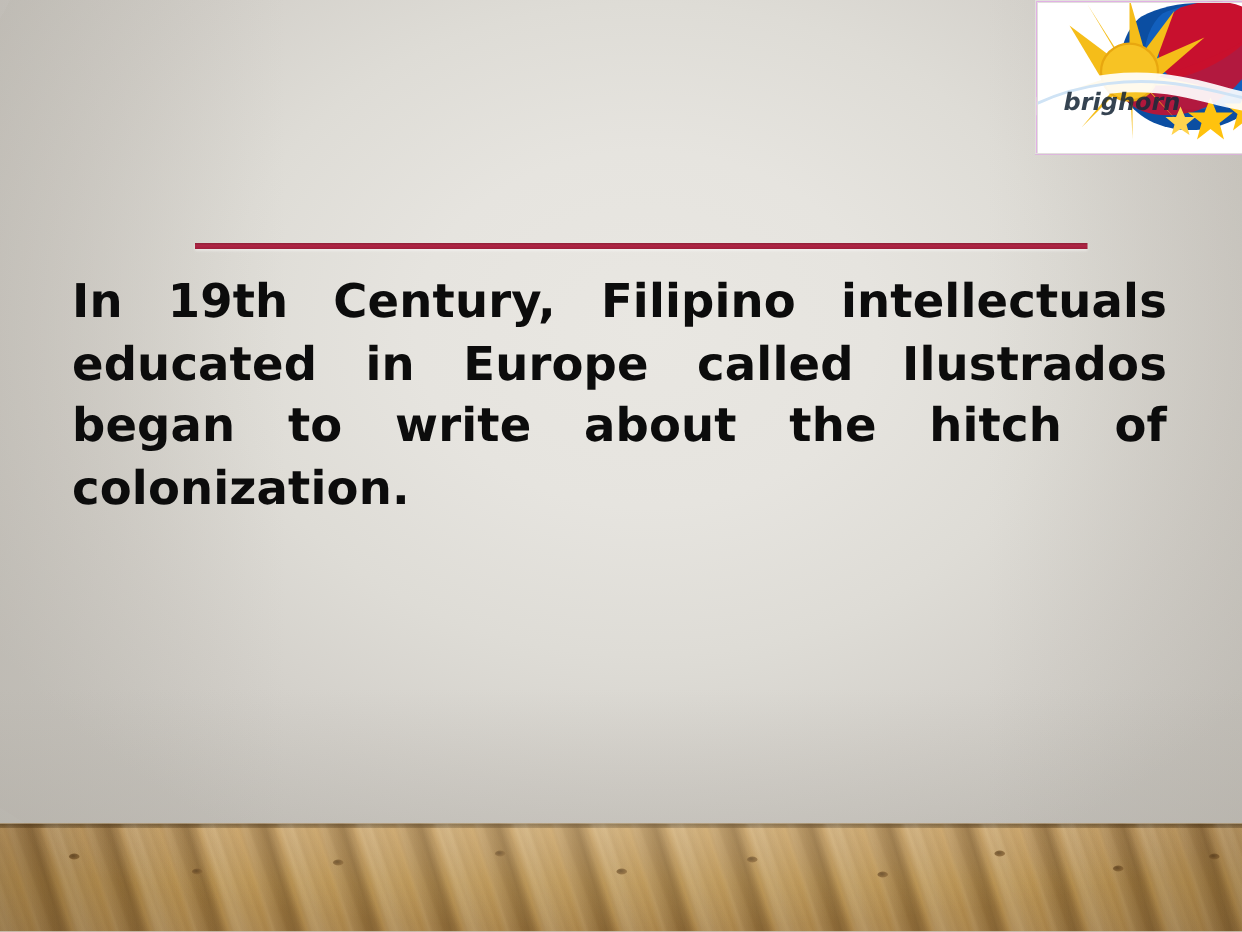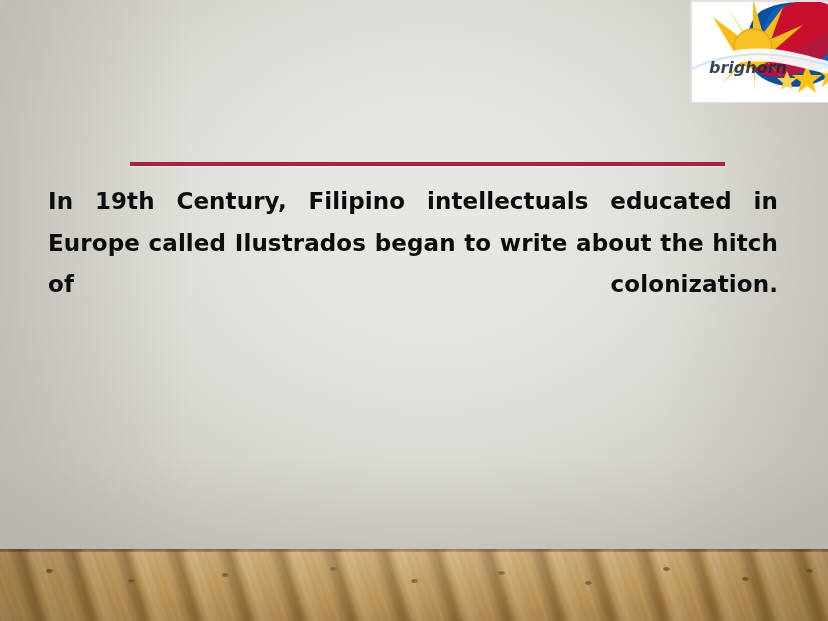--- a/index.html
+++ b/index.html
@@ -138,21 +138,21 @@
 
   
   .body-text {
     position: absolute;
     left: 48px; top: 181px;
     width: 730px;
   }
   .para {
     font-family: "DejaVu Sans", sans-serif;
     font-weight: 700;
-    font-size: 23px;
+    font-size: 31px;
     line-height: 41.5px;
     color: #0c0c0c;
     text-align: justify;
     text-justify: inter-word;
     letter-spacing: 0.1px;
   }
   .para + .para { margin-top: 16px; }
   .para::after {
     content: "";
     display: inline-block;

